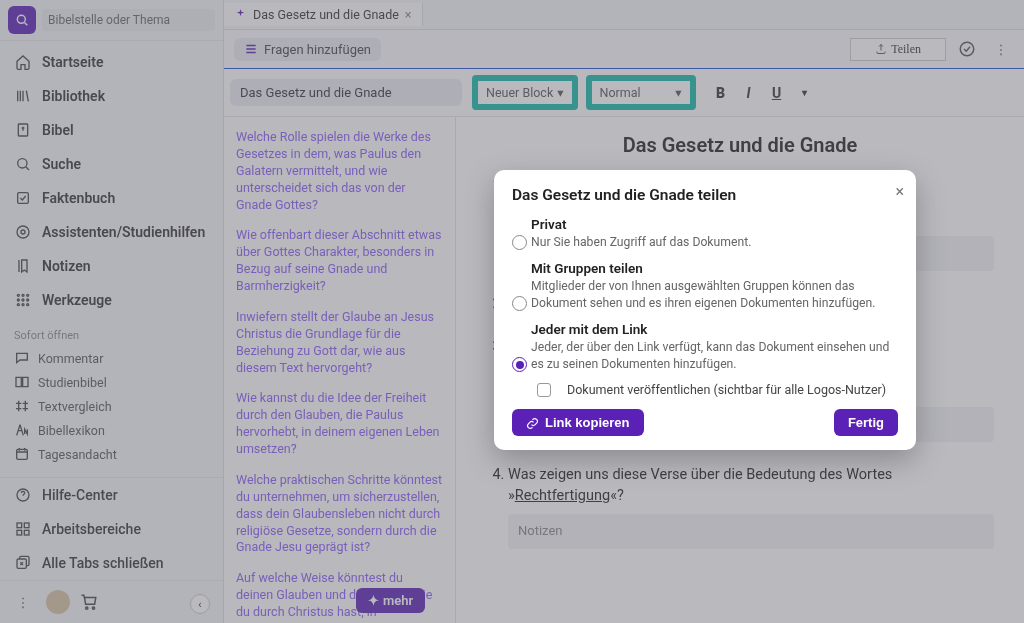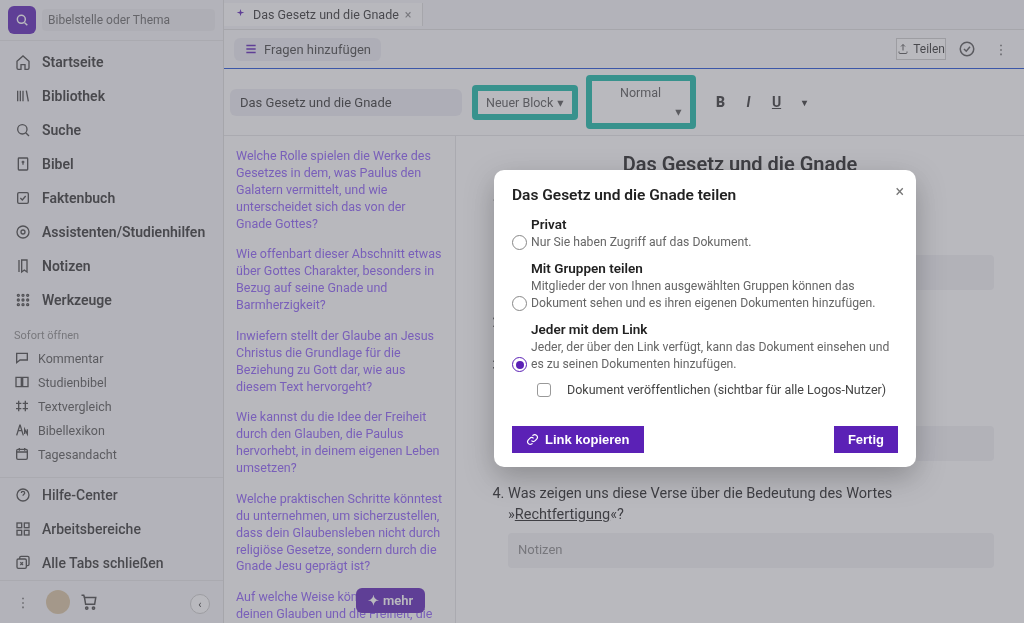--- a/index.html
+++ b/index.html
@@ -18,21 +18,21 @@
   .sb-footer { display:flex; align-items:center; gap:10px; padding:8px 10px; border-top:1px solid #e3e3e6; }
   .avatar { width:24px; height:24px; border-radius:50%; background:#d9c4a0; }
   .collapse-btn { position:absolute; left:190px; top:594px; width:20px; height:20px; border:1px solid #ccc; border-radius:50%; background:#fff; display:flex; align-items:center; justify-content:center; font-size:11px; cursor:pointer; }
   .main { flex:1; display:flex; flex-direction:column; height:623px; }
   .tabbar { display:flex; align-items:center; border-bottom:1px solid #ddd; background:#f5f5f7; height:30px; }
   .tab { display:flex; align-items:center; gap:6px; padding:4px 10px; font-size:12.5px; border-right:1px solid #ddd; background:#fdfdfe; }
   .tab .close { color:#888; cursor:pointer; }
   .toolbar { display:flex; align-items:center; padding:6px 10px; gap:8px; border-bottom:1px solid #1d4ed8; background:#f9f9fb; }
   .chip { display:flex; align-items:center; gap:6px; background:#ececf2; border-radius:6px; padding:4px 10px; font-size:13px; color:#444; cursor:pointer; }
   .spacer { flex:1; }
-  .ghost-btn { display:flex; align-items:center; gap:4px; border:1px solid #ccc; border-radius:0; padding:3px 0; font-size:12px; background:#fff; cursor:pointer; }
+  .ghost-btn { display:flex; align-items:center; gap:4px; border:1px solid #ccc; border-radius:0; padding:3px 24px; font-size:12px; background:#fff; cursor:pointer;font-family:Liberation Serif, serif; }
   .icon-btn { width:26px; height:26px; display:flex; align-items:center; justify-content:center; border-radius:6px; cursor:pointer; color:#555; }
   .editorbar { display:flex; align-items:center; border-bottom:1px solid #e3e3e6; background:#fdfdfe; }
   .q-title { flex: 0 0 232px; background:#ececf2; border-radius:6px; margin:6px; padding:6px 10px; font-size:13px; color:#333; }
   .dropdown { border:6px solid #14b8a6; border-radius:4px; padding:4px 8px; font-size:12.5px; margin:6px 4px; background:#fff; display:flex; align-items:center; gap:4px; color:#555; cursor:pointer; }
   .fmt-group { display:flex; align-items:center; gap:2px; margin-left:8px; }
   .fmt-btn { width:26px; height:26px; display:flex; align-items:center; justify-content:center; font-weight:bold; font-size:14px; cursor:pointer; border-radius:4px; }
   .content-row { display:flex; flex:1; overflow:hidden; }
   .qlist { width:232px; border-right:1px solid #e3e3e6; padding:4px 12px 50px 12px; overflow:auto; font-size:12.5px; color:#8b5cf6; background:#fdfdfe; }
   .qlist p { margin:8px 0 14px; line-height:1.35; }
   .doc { flex:1; padding:16px 30px 40px 30px; overflow:auto; background:#fff; }
@@ -48,21 +48,21 @@
   .modal .close-x { position:absolute; right:12px; top:12px; font-size:16px; color:#777; cursor:pointer; }
   .radio-row { display:flex; align-items:flex-end; gap:4px; margin-bottom:10px; }
   .radio { width:15px; height:15px; border:1.5px solid #888; border-radius:50%; margin-top:2px; flex-shrink:0; display:flex; align-items:center; justify-content:center; }
   .radio.checked { border-color:#5b21b6; }
   .radio.checked::after { content:""; width:8px; height:8px; background:#5b21b6; border-radius:50%; }
   .radio-body .r-title { font-size:13.5px; font-weight:600; color:#222; }
   .radio-body .r-desc { font-size:12.2px; color:#666; margin-top:2px; line-height:1.35; }
   .checkbox-row { display:flex; align-items:center; gap:16px; margin:8px 0 12px 25px; }
   .checkbox { width:14px; height:14px; border:1.5px solid #999; border-radius:3px; }
   .modal-foot { display:flex; align-items:center; justify-content:space-between; margin-top:6px; }
-  .btn-primary { background:#5b21b6; color:#fff; border-radius:0; padding:6px 14px; font-size:13px; font-weight:600; cursor:pointer; display:flex; align-items:center; gap:6px; border:none;margin-top:17px; }
+  .btn-primary { background:#5b21b6; color:#fff; border-radius:6px; padding:6px 14px; font-size:13px; font-weight:600; cursor:pointer; display:flex; align-items:flex-end; gap:6px; border:none; }
   svg { display:block; }
 </style>
 </head>
 <body>
 
 <div class="row">
 
   <div class="sidebar">
     <div class="sb-top">
       <div class="logo">
@@ -86,34 +86,34 @@
           <span class="icon">
             <svg width="16" height="16" viewBox="0 0 24 24" fill="none" stroke="#444" stroke-width="2">
               <path d="M4 4v16M8 4v16M12 4v16M17 4l3 16"></path>
             </svg>
           </span>
           <span>Bibliothek</span>
         </div>
         <div class="nav-item">
           <span class="icon">
             <svg width="16" height="16" viewBox="0 0 24 24" fill="none" stroke="#444" stroke-width="2">
+              <rect x="5" y="3" width="14" height="18" rx="1"></rect>
+              <path d="M12 7v6M10 9h4"></path>
+            </svg>
+          </span>
+          <span>Bibel</span>
+        </div>
+        <div class="nav-item">
+          <span class="icon">
+            <svg width="16" height="16" viewBox="0 0 24 24" fill="none" stroke="#444" stroke-width="2">
               <circle cx="11" cy="11" r="7"></circle>
               <path d="M21 21l-5-5"></path>
             </svg>
           </span>
           <span>Suche</span>
-        </div>
-        <div class="nav-item">
-          <span class="icon">
-            <svg width="16" height="16" viewBox="0 0 24 24" fill="none" stroke="#444" stroke-width="2">
-              <rect x="5" y="3" width="14" height="18" rx="1"></rect>
-              <path d="M12 7v6M10 9h4"></path>
-            </svg>
-          </span>
-          <span>Bibel</span>
         </div>
         <div class="nav-item">
           <span class="icon">
             <svg width="16" height="16" viewBox="0 0 24 24" fill="none" stroke="#444" stroke-width="2">
               <rect x="4" y="4" width="16" height="16" rx="2"></rect>
               <path d="M8 12l3 3 5-6"></path>
             </svg>
           </span>
           <span>Faktenbuch</span>
         </div>
@@ -280,21 +280,21 @@
           </svg>
       </div>
       <div class="icon-btn">⋮</div>
     </div>
     <div class="editorbar">
       <div class="q-title">Das Gesetz und die Gnade</div>
       <div class="dropdown">
         <span>Neuer Block</span>
         <span>▾</span>
       </div>
-      <div class="dropdown" style="min-width:110px;flex-direction:column;">
+      <div class="dropdown" style="min-width:110px;">
         <span>Normal</span>
         <span style="margin-left:auto">▾</span>
       </div>
       <div class="fmt-group">
         <div class="fmt-btn">
             <b>B</b>
           </div>
         <div class="fmt-btn" style="font-style:italic">I</div>
         <div class="fmt-btn" style="text-decoration:underline">U</div>
         <div class="fmt-btn" style="font-size:10px">▾</div>

